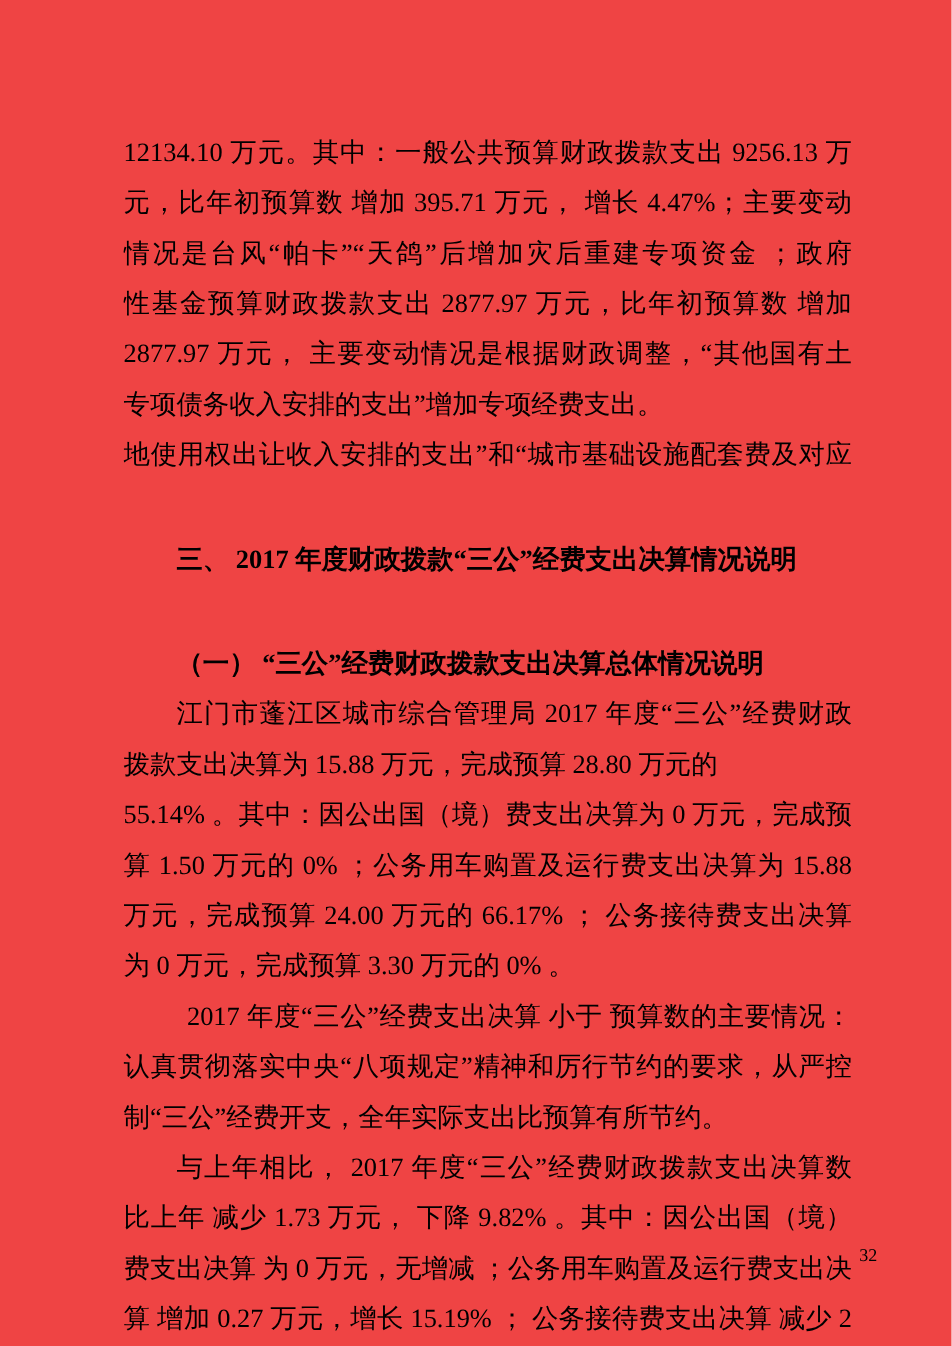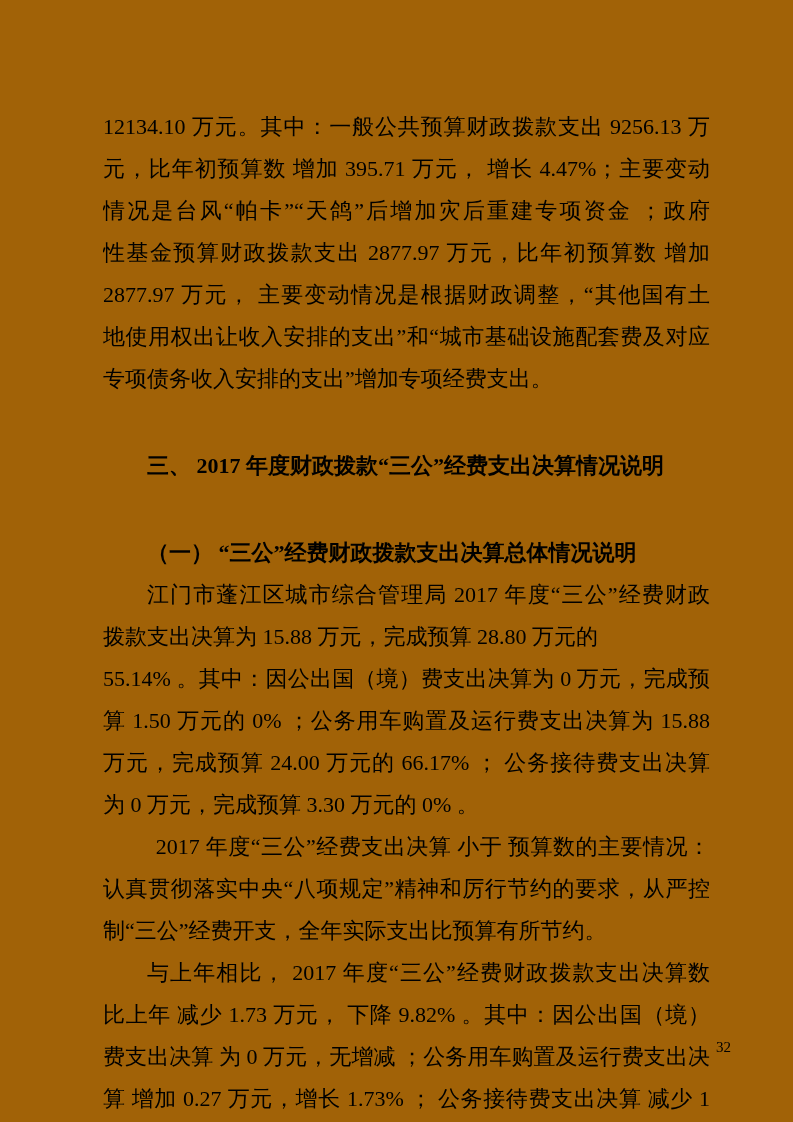--- a/index.html
+++ b/index.html
@@ -1,21 +1,21 @@
 <!DOCTYPE html>
 <html><head>
 <meta charset="utf-8">
 <style>
   * { margin: 0; padding: 0; box-sizing: border-box; }
   html, body { background: #ffffff; }
   .page {
     position: relative;
     width: 793px;
     height: 1122px;
-    background: #a16207;
+    background: #ef4444;
     overflow: hidden;
     font-family: "Liberation Serif", "DejaVu Serif", serif;
     color: #000000;
   }
   .content {
     position: absolute;
     left: 103px;
     top: 106px;
     width: 607px;
   }
@@ -48,22 +48,22 @@
 <body>
 
 <div class="page">
   <main class="content">
     <div class="block paragraph">
         <div class="line j">12134.10 万元。其中：一般公共预算财政拨款支出 9256.13 万</div>
         <div class="line j">元，比年初预算数 增加 395.71 万元， 增长 4.47%；主要变动</div>
         <div class="line j">情况是台风“帕卡”“天鸽”后增加灾后重建专项资金 ；政府</div>
         <div class="line j">性基金预算财政拨款支出 2877.97 万元，比年初预算数 增加</div>
         <div class="line j">2877.97 万元， 主要变动情况是根据财政调整，“其他国有土</div>
+        <div class="line">专项债务收入安排的支出”增加专项经费支出。</div>
         <div class="line j">地使用权出让收入安排的支出”和“城市基础设施配套费及对应</div>
-        <div class="line">专项债务收入安排的支出”增加专项经费支出。</div>
       </div>
     <div class="block heading">
         <div class="line">三、 2017 年度财政拨款“三公”经费支出决算情况说明</div>
       </div>
     <div class="block heading">
         <div class="line">（一） “三公”经费财政拨款支出决算总体情况说明</div>
       </div>
     <div class="block paragraph indent">
         <div class="line j">江门市蓬江区城市综合管理局 2017 年度“三公”经费财政</div>
         <div class="line">拨款支出决算为 15.88 万元，完成预算 28.80 万元的</div>
@@ -74,17 +74,17 @@
       </div>
     <div class="block paragraph indent-lg">
         <div class="line j">2017 年度“三公”经费支出决算 小于 预算数的主要情况：</div>
         <div class="line j">认真贯彻落实中央“八项规定”精神和厉行节约的要求，从严控</div>
         <div class="line">制“三公”经费开支，全年实际支出比预算有所节约。</div>
       </div>
     <div class="block paragraph indent">
         <div class="line j">与上年相比， 2017 年度“三公”经费财政拨款支出决算数</div>
         <div class="line j">比上年 减少 1.73 万元， 下降 9.82% 。其中：因公出国（境）</div>
         <div class="line j">费支出决算 为 0 万元，无增减 ；公务用车购置及运行费支出决</div>
-        <div class="line j">算 增加 0.27 万元，增长 1.73% ； 公务接待费支出决算 减少 1</div>
+        <div class="line j">算 增加 0.27 万元，增长 15.19% ； 公务接待费支出决算 减少 2</div>
       </div>
   </main>
   <div class="page-number">32</div>
 </div>
 
 </body></html>

